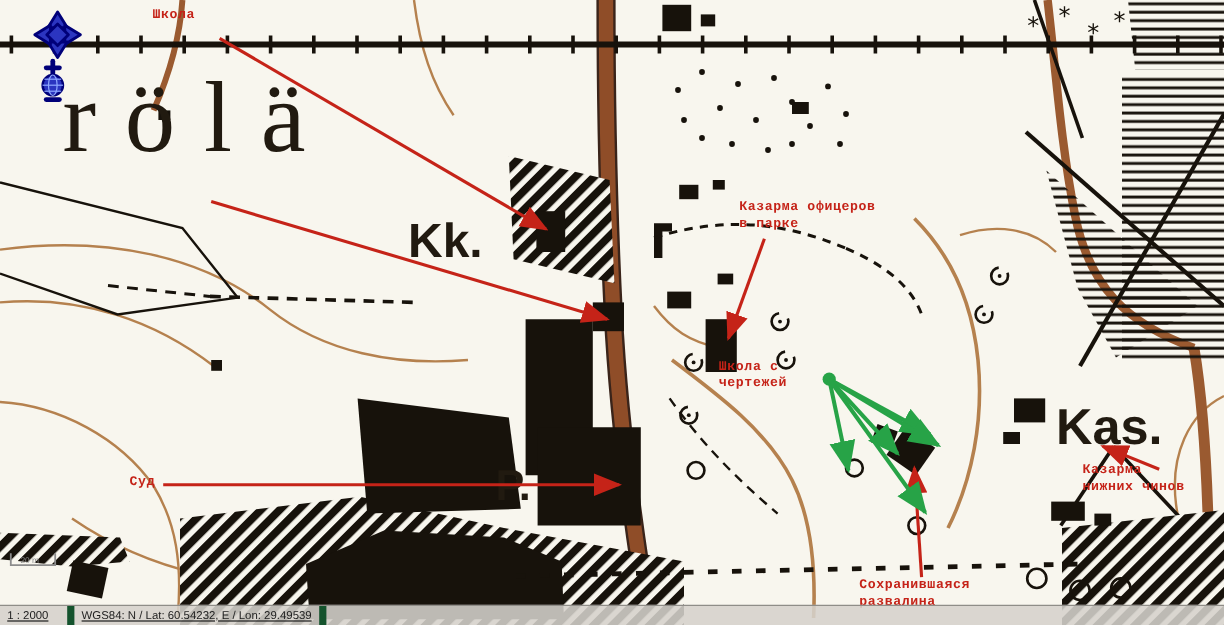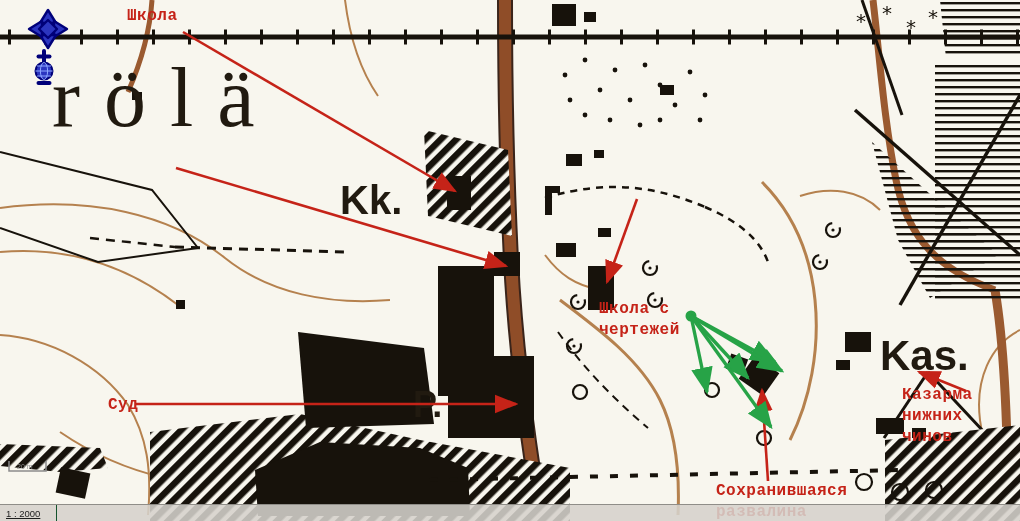--- a/index.html
+++ b/index.html
@@ -1,27 +1,27 @@
 <!DOCTYPE html>
 <html><head>
 <meta charset="utf-8">
 <style>
   html,body{margin:0;padding:0;}
   #app{position:relative;width:1020px;height:521px;overflow:hidden;
        background:#f8f6ee;font-family:"Liberation Sans",sans-serif;}
   svg.map{position:absolute;left:0;top:0;}
   .ann{position:absolute;color:#c52318;font-family:"Liberation Mono",monospace;
-       font-weight:bold;font-size:16px;line-height:1.3;white-space:pre-line;
+       font-weight:bold;font-size:11px;line-height:1.3;white-space:pre-line;
        letter-spacing:.5px;}
   .nav{position:absolute;left:0;top:0;width:90px;height:100px;}
   .statusbar{position:absolute;left:0;right:0;bottom:0;height:16px;
        background:rgba(213,210,204,.88);border-top:1px solid #8f8d88;
        display:flex;align-items:center;font-size:9.5px;color:#1d1d1d;}
   .statusbar .panel{height:100%;display:flex;align-items:center;padding:0 6px;
-       border-right:1px solid #14532d;white-space:nowrap;text-decoration:underline;}
+       border-right:6px solid #14532d;white-space:nowrap;text-decoration:underline;}
   .statusbar .panel.scale{min-width:44px;}
 </style>
 </head>
 <body>
 
 <div id="app">
 
 <svg class="map" width="1020" height="521" viewBox="0 0 1020 521">
   <defs>
     <pattern id="hatch" patternUnits="userSpaceOnUse" width="11" height="11" patternTransform="rotate(45)">
@@ -197,20 +197,22 @@
     <circle cx="691" cy="316" r="5.5" fill="#27a347" stroke="none"></circle>
     <line x1="691" y1="316" x2="707" y2="392" marker-end="url(#arrG)"></line>
     <line x1="691" y1="316" x2="748" y2="378" marker-end="url(#arrG)"></line>
     <line x1="691" y1="316" x2="775" y2="362" marker-end="url(#arrG)"></line>
     <line x1="691" y1="316" x2="782" y2="371" marker-end="url(#arrG)"></line>
     <line x1="691" y1="316" x2="771" y2="427" marker-end="url(#arrG)"></line>
   </g>
 </svg>
 
 <div class="ann" style="left:127px;top:6px">Школа</div>
+<div class="ann" style="left:616px;top:166px">Казарма офицеров
+в парке</div>
 <div class="ann" style="left:599px;top:299px">Школа с
 чертежей</div>
 <div class="ann" style="left:108px;top:395px">Суд</div>
 <div class="ann" style="left:716px;top:481px">Сохранившаяся
 развалина</div>
 <div class="ann" style="left:902px;top:385px">Казарма
 нижних чинов</div>
 
 <div class="nav">
   <svg width="90" height="100" viewBox="0 0 90 100">
@@ -233,15 +235,16 @@
       <line x1="37" y1="76" x2="51" y2="76" stroke="#8fa8ff" stroke-width="1"></line>
     </g>
     <g stroke="#000079" stroke-width="4" stroke-linecap="round">
       <line x1="38.5" y1="83" x2="49.5" y2="83"></line>
     </g>
   </svg>
 </div>
 
 <div class="statusbar">
   <span class="panel scale">1 : 2000</span>
+  <span class="panel">WGS84: N / Lat: 60.54232, E / Lon: 29.49539</span>
 </div>
 
 </div>
 
 </body></html>

